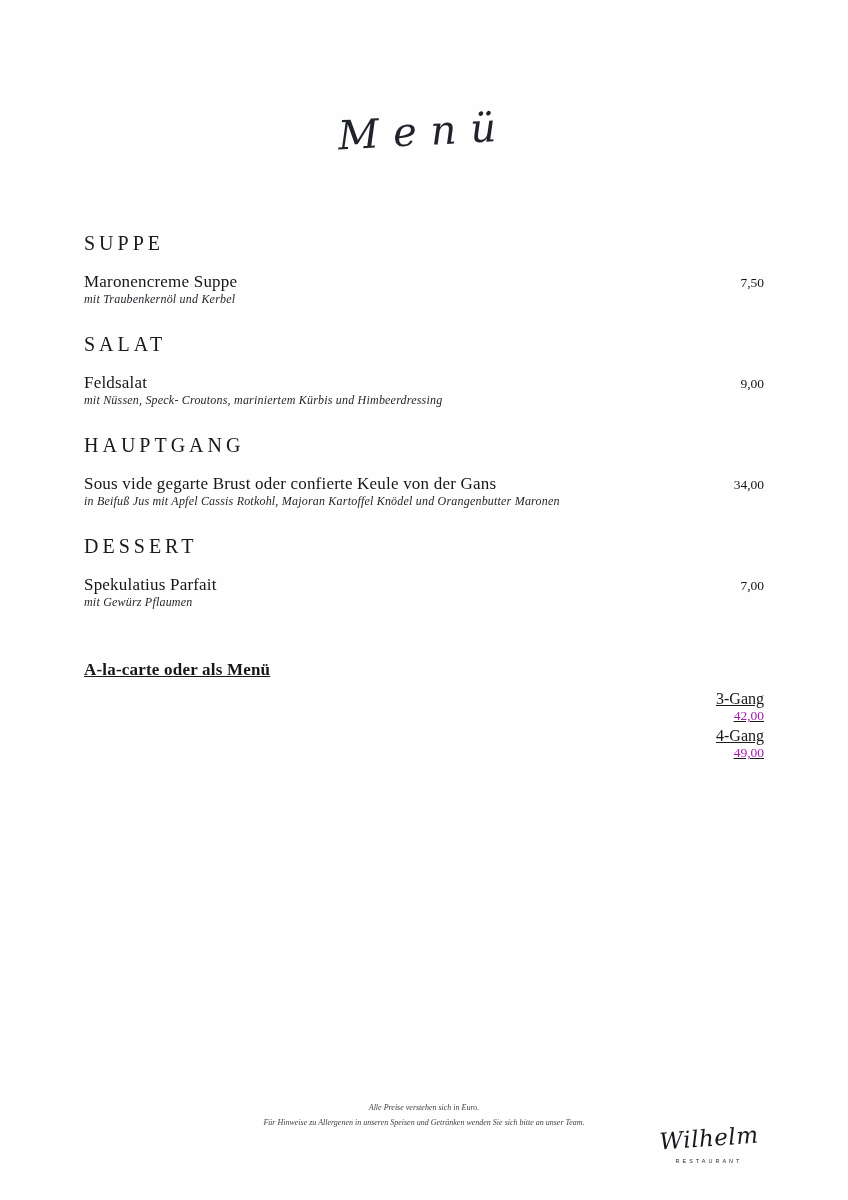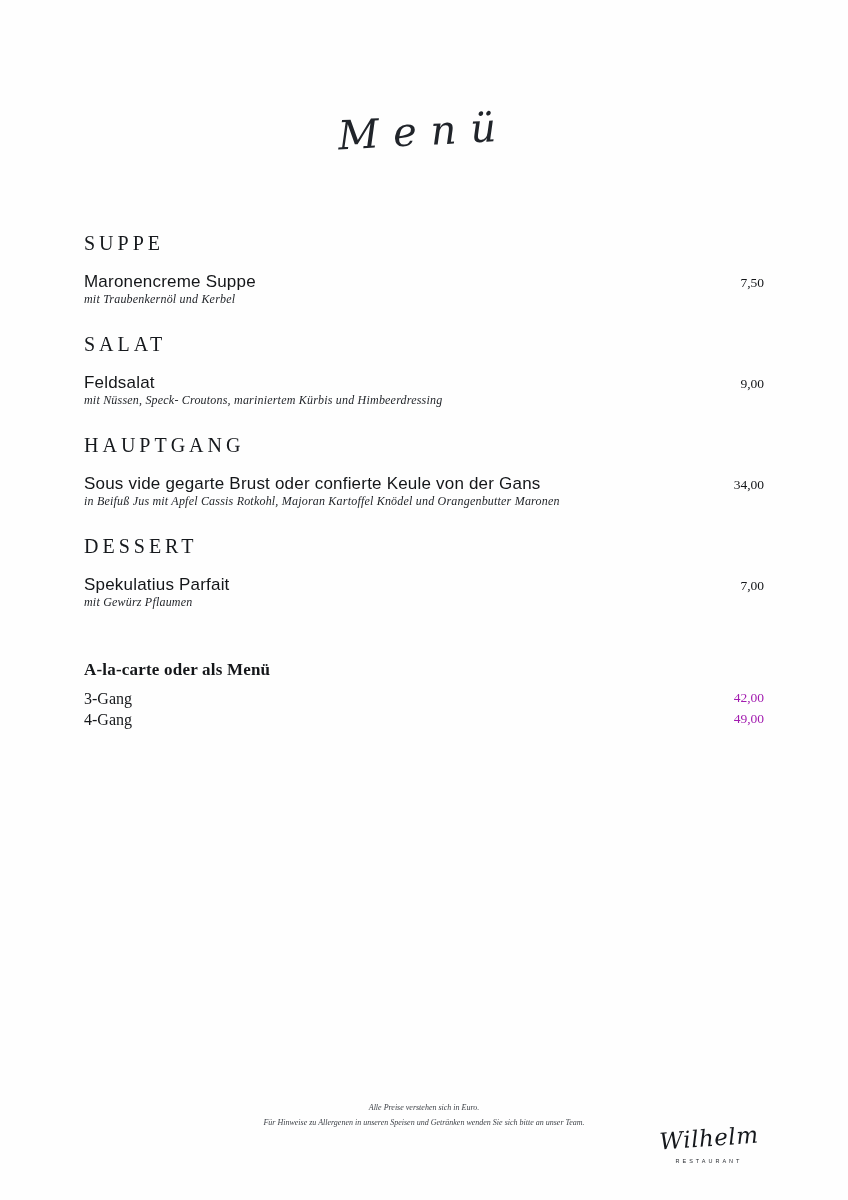--- a/index.html
+++ b/index.html
@@ -58,21 +58,21 @@
     margin-bottom: 17px;
   }
 
   .dish-row {
     display: flex;
     align-items: baseline;
     justify-content: space-between;
   }
 
   .dish-name {
-    font-family: Liberation Sans, sans-serif;
+    font-family: Liberation Serif, serif;
     font-size: 17px;
     color: #141619;
     letter-spacing: 0.2px;
   }
 
   .dish-price {
     font-family: "Liberation Serif", serif;
     font-size: 13.5px;
     color: #141619;
     white-space: nowrap;
@@ -83,34 +83,36 @@
     font-family: Liberation Serif, serif;
     font-style: italic;
     font-size: 12px;
     color: #23262b;
     letter-spacing: 0.2px;
   }
 
   
   .offer {
     margin-top: 50px;
+    text-decoration: underline;
   }
   .offer-title {
     font-family: "Liberation Serif", serif;
     font-size: 17px;
     font-weight: 700;
     color: #141619;
     margin-bottom: 10px;
     letter-spacing: 0.2px;
   }
   .offer-row {
     display: flex;
-    align-items: flex-start;
+    align-items: flex-end;
     justify-content: space-between;
     margin-bottom: 3px;
+    flex-direction: column;
   }
   .offer-label {
     font-family: "Liberation Serif", serif;
     font-size: 16px;
     color: #141619;
   }
   .offer-price {
     font-family: "Liberation Serif", serif;
     font-size: 13.5px;
     color: #a21caf;

